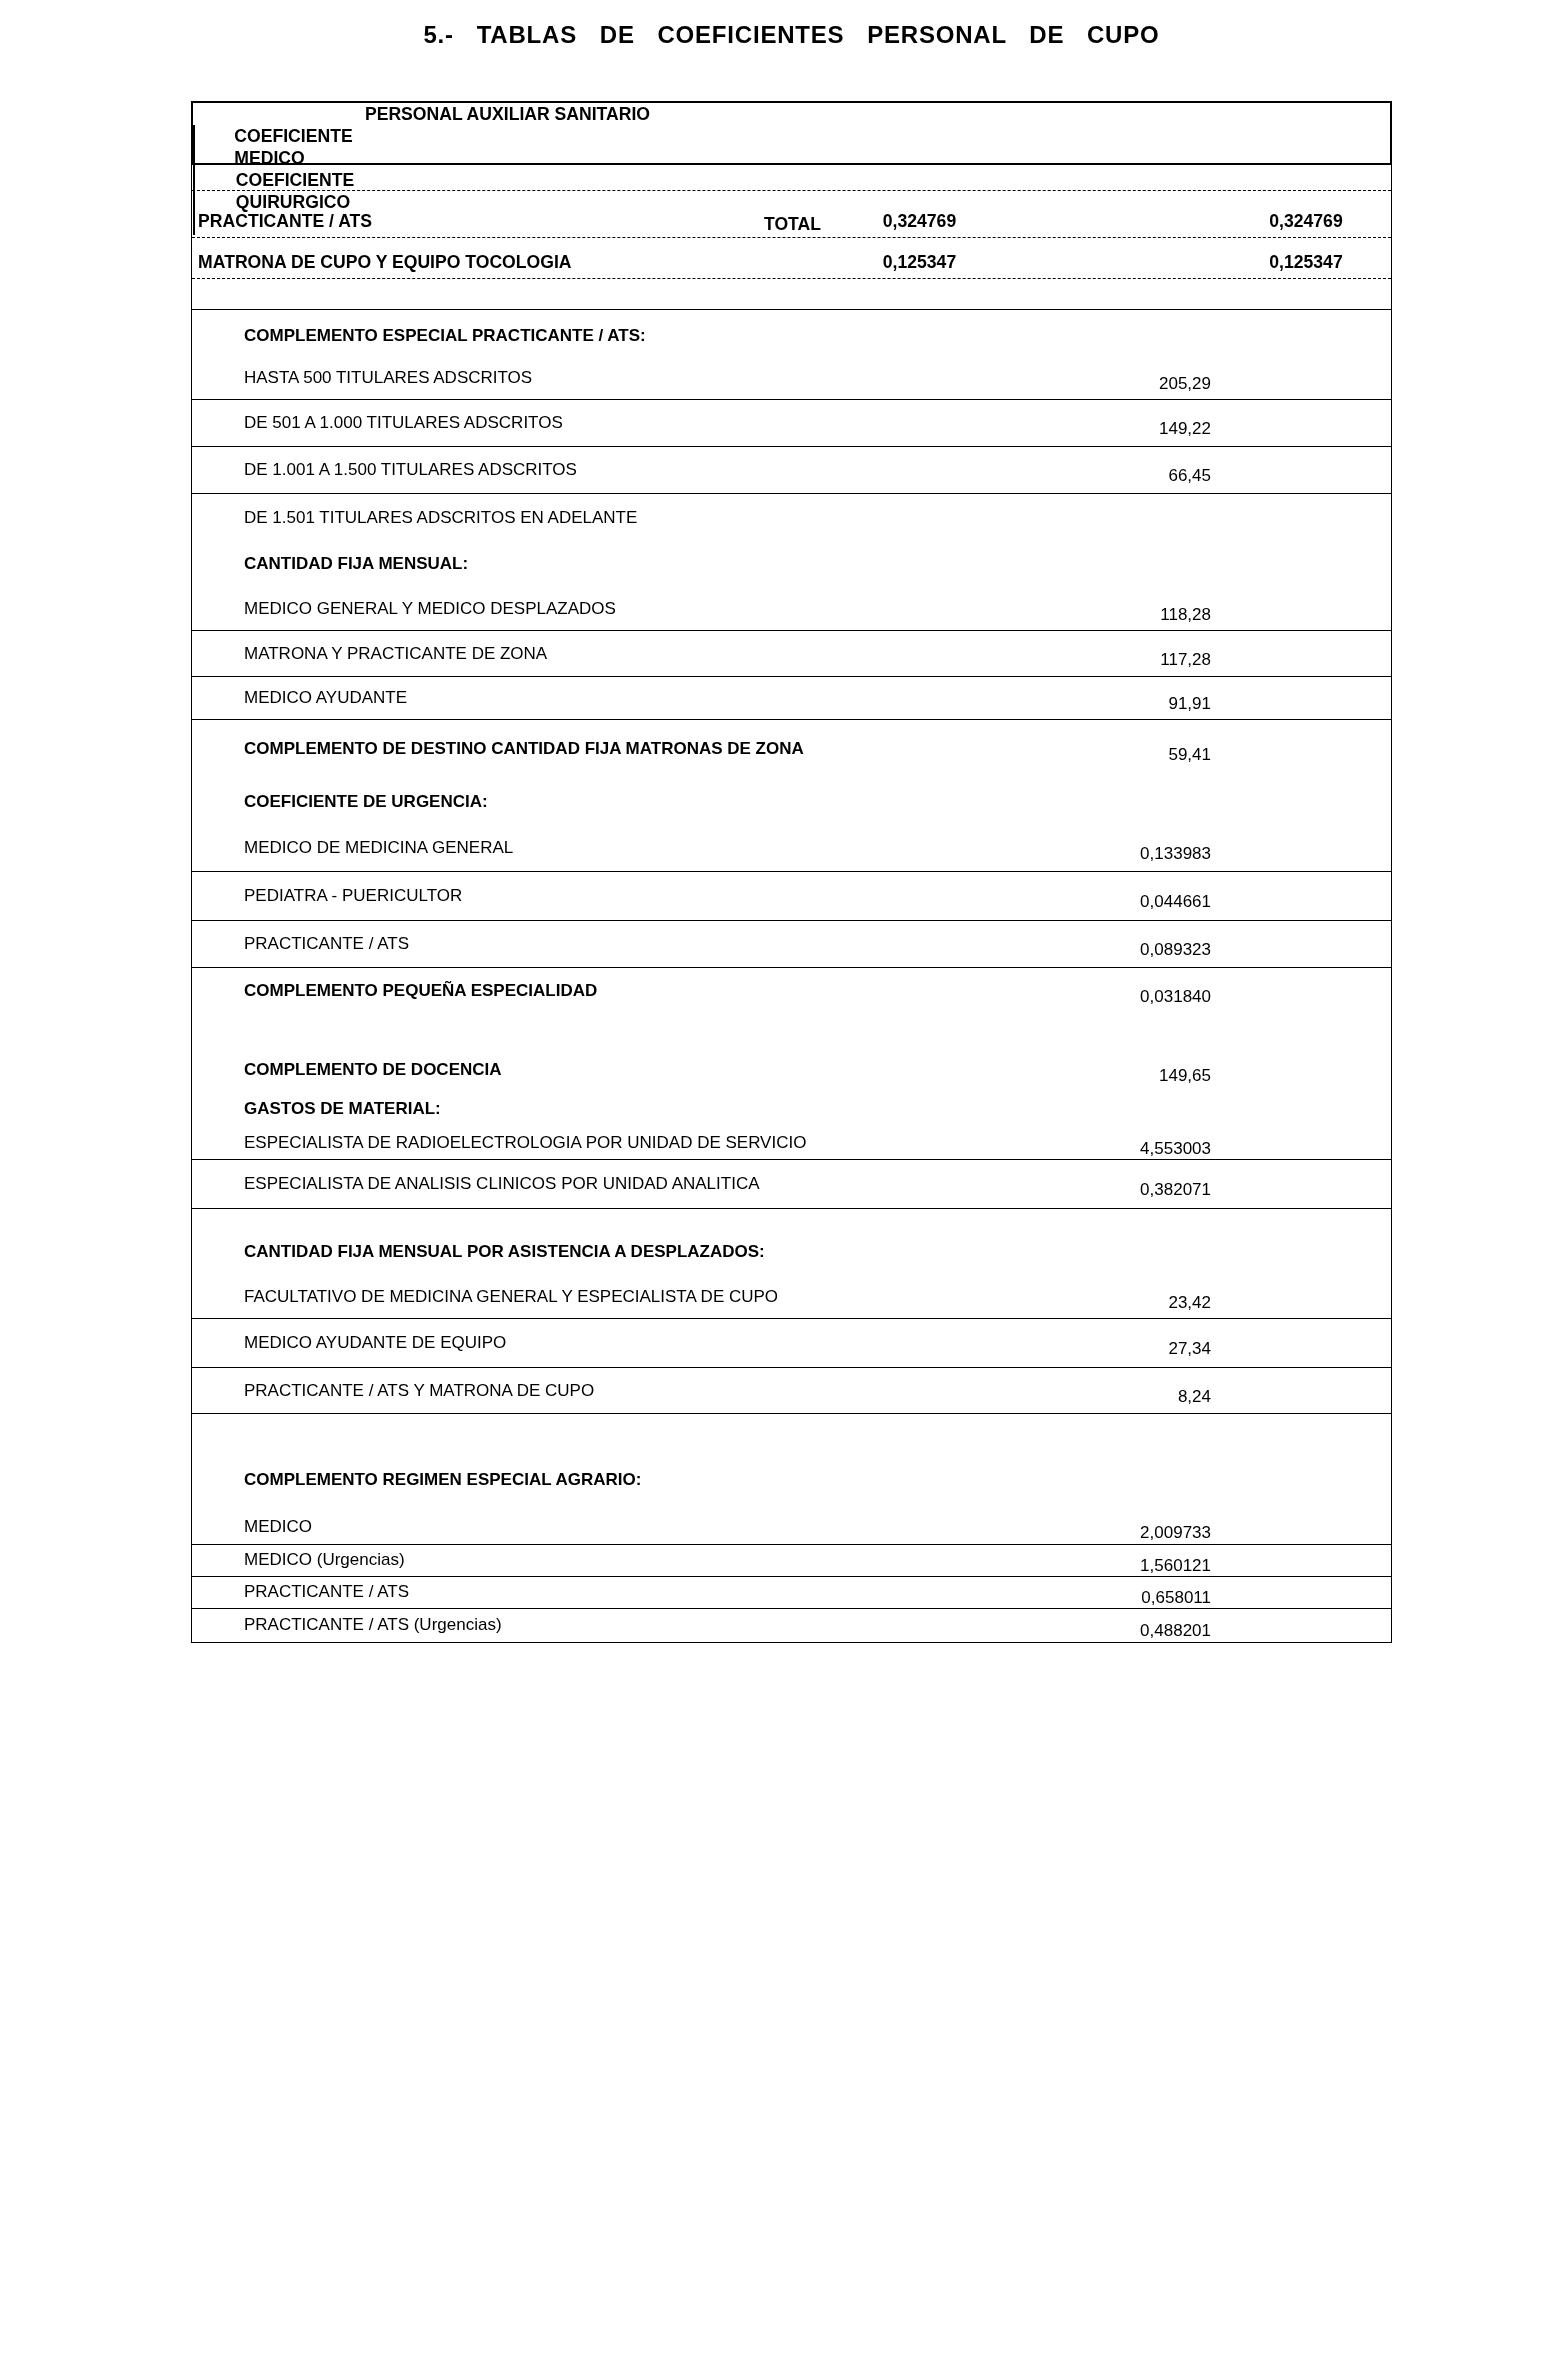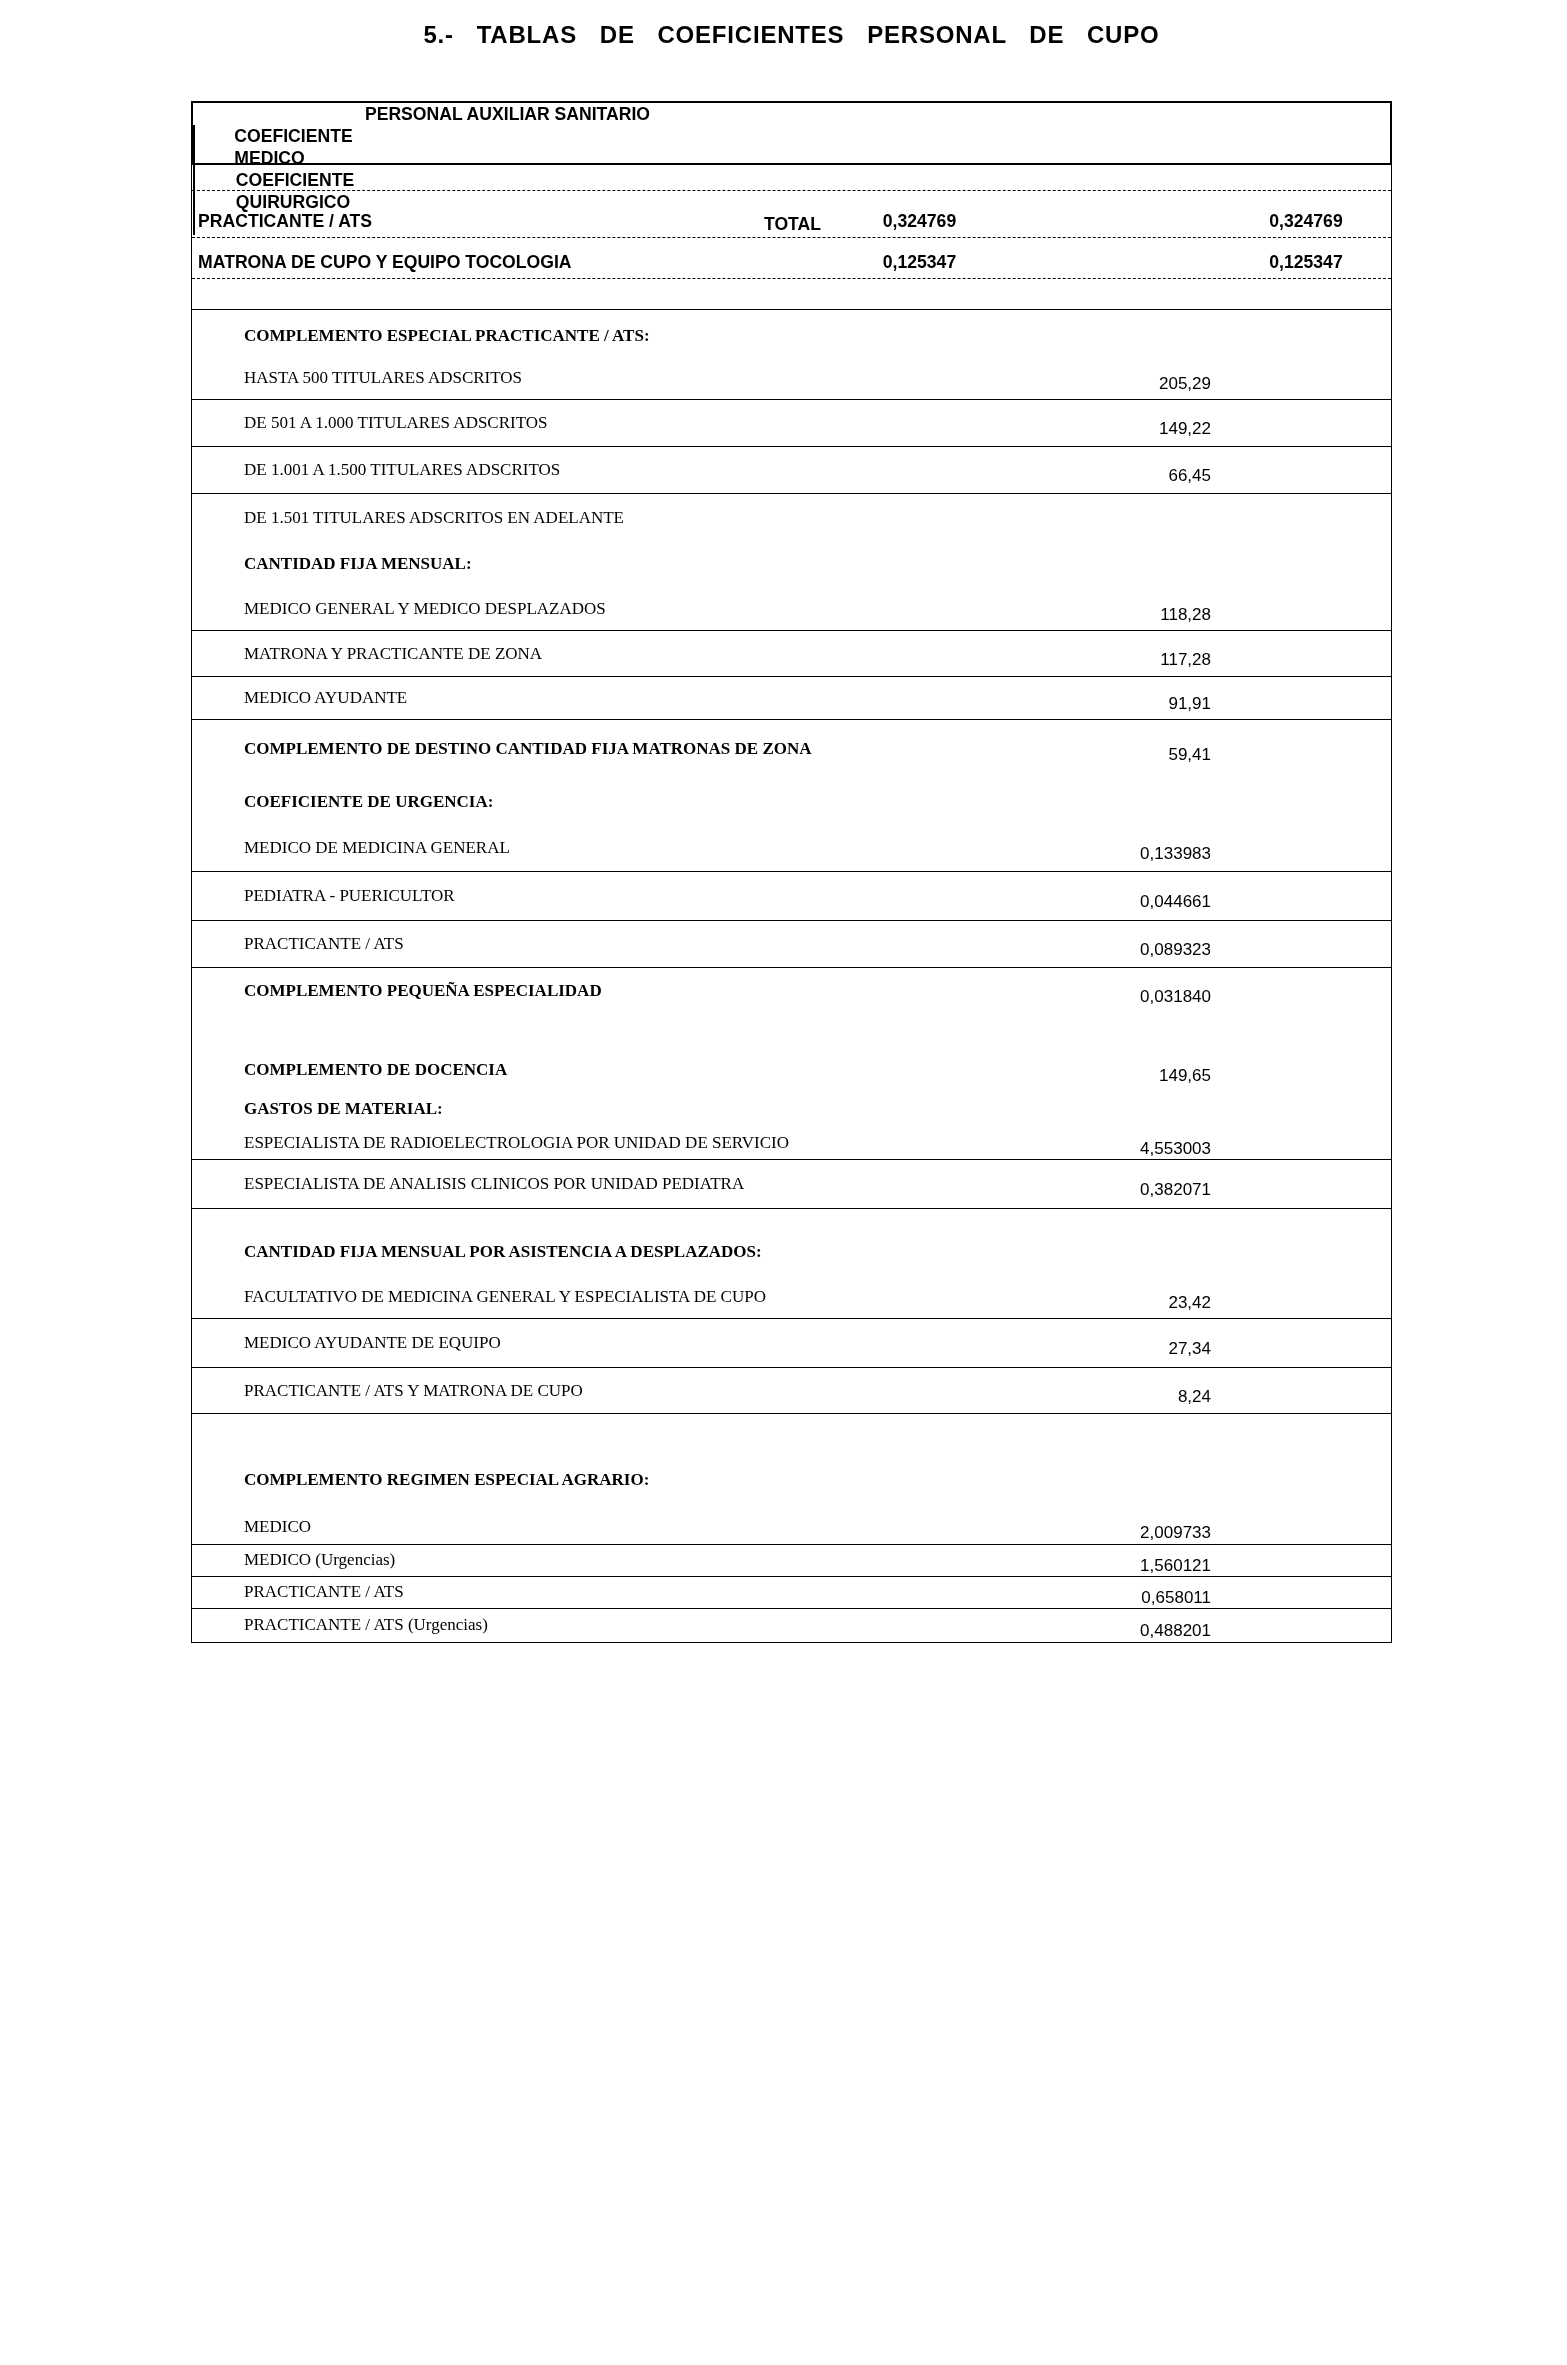--- a/index.html
+++ b/index.html
@@ -33,21 +33,21 @@
   .cm { width:199px; text-align:center; }
   .cq { width:202px; text-align:center; }
   .ct { flex:1; text-align:center; }
 
   
   .bodybox { position:absolute; top:309px; left:191px; width:1201px; height:1334px;
              border:1.5px solid #000; padding-top:6.1px; }
   .brow { display:flex; align-items:center; padding-left:52px; padding-right:180px;
           font-size:17px; }
   .brow.ul { border-bottom:1.5px solid #000; }
-  .lbl { flex:1;font-family:Liberation Serif, serif; }
+  .lbl { flex:1; }
   .lbl.sec { font-weight:bold; }
   .val { font-weight:normal; white-space:nowrap;margin-top:12px; }
 </style>
 </head>
 <body>
 
 <div class="page">
 
   <div class="title">5.- TABLAS DE COEFICIENTES PERSONAL DE CUPO</div>
 
@@ -153,21 +153,21 @@
     </div>
     <div class="brow" style="height:35px">
       <span class="lbl sec">GASTOS DE MATERIAL:</span>
       <span class="val"></span>
     </div>
     <div class="brow ul" style="height:34px">
       <span class="lbl">ESPECIALISTA DE RADIOELECTROLOGIA POR UNIDAD DE SERVICIO</span>
       <span class="val">4,553003</span>
     </div>
     <div class="brow ul" style="height:49px">
-      <span class="lbl">ESPECIALISTA DE ANALISIS CLINICOS POR UNIDAD PEDIATRA</span>
+      <span class="lbl">ESPECIALISTA DE ANALISIS CLINICOS POR UNIDAD ANALITICA</span>
       <span class="val">0,382071</span>
     </div>
     <div class="brow" style="height:20px"></div>
     <div class="brow" style="height:46px">
       <span class="lbl sec">CANTIDAD FIJA MENSUAL POR ASISTENCIA A DESPLAZADOS:</span>
       <span class="val"></span>
     </div>
     <div class="brow ul" style="height:44px">
       <span class="lbl">FACULTATIVO DE MEDICINA GENERAL Y ESPECIALISTA DE CUPO</span>
       <span class="val">23,42</span>

